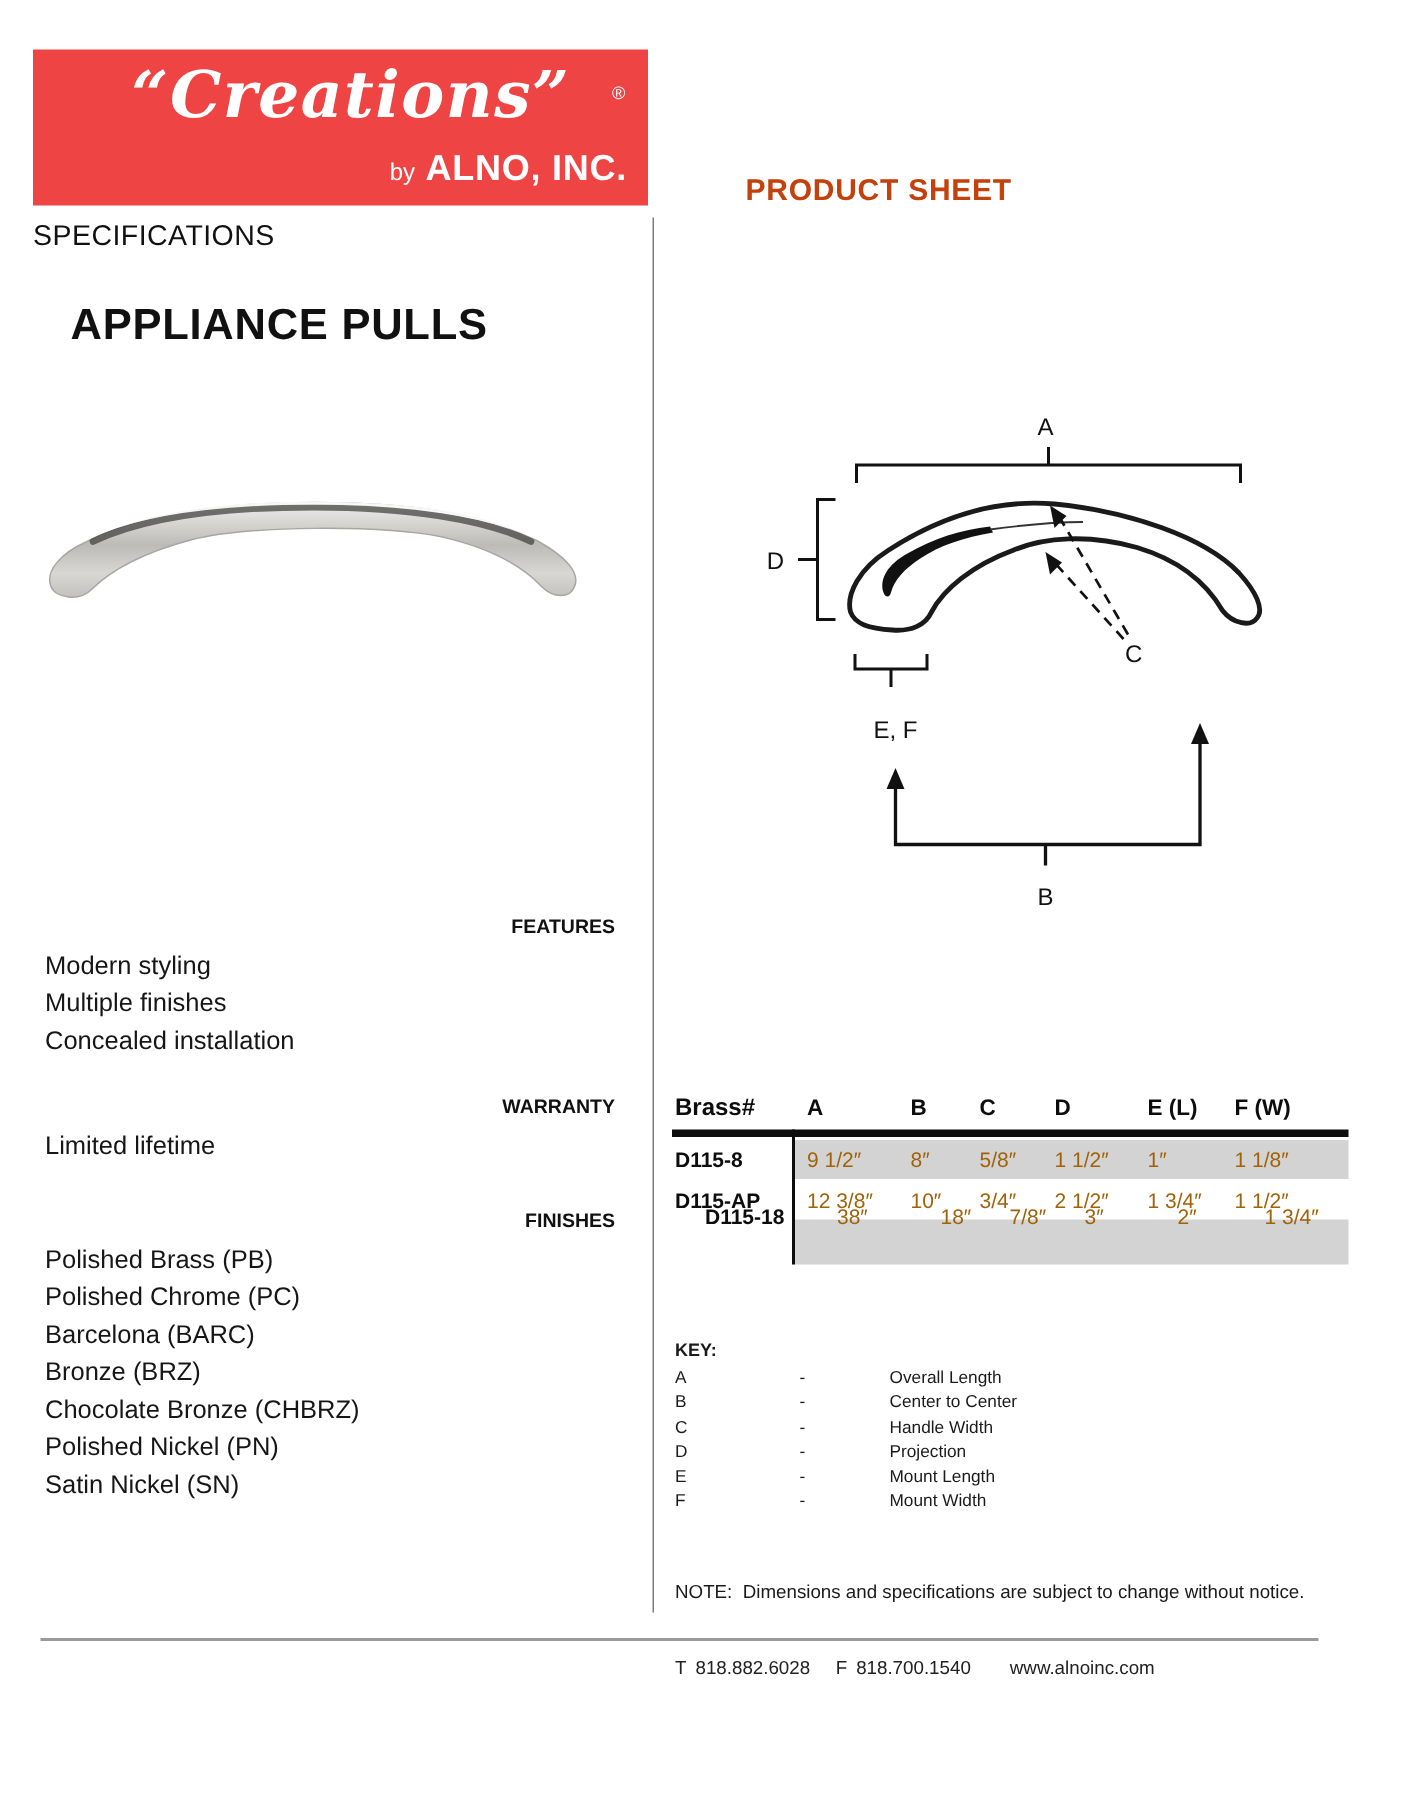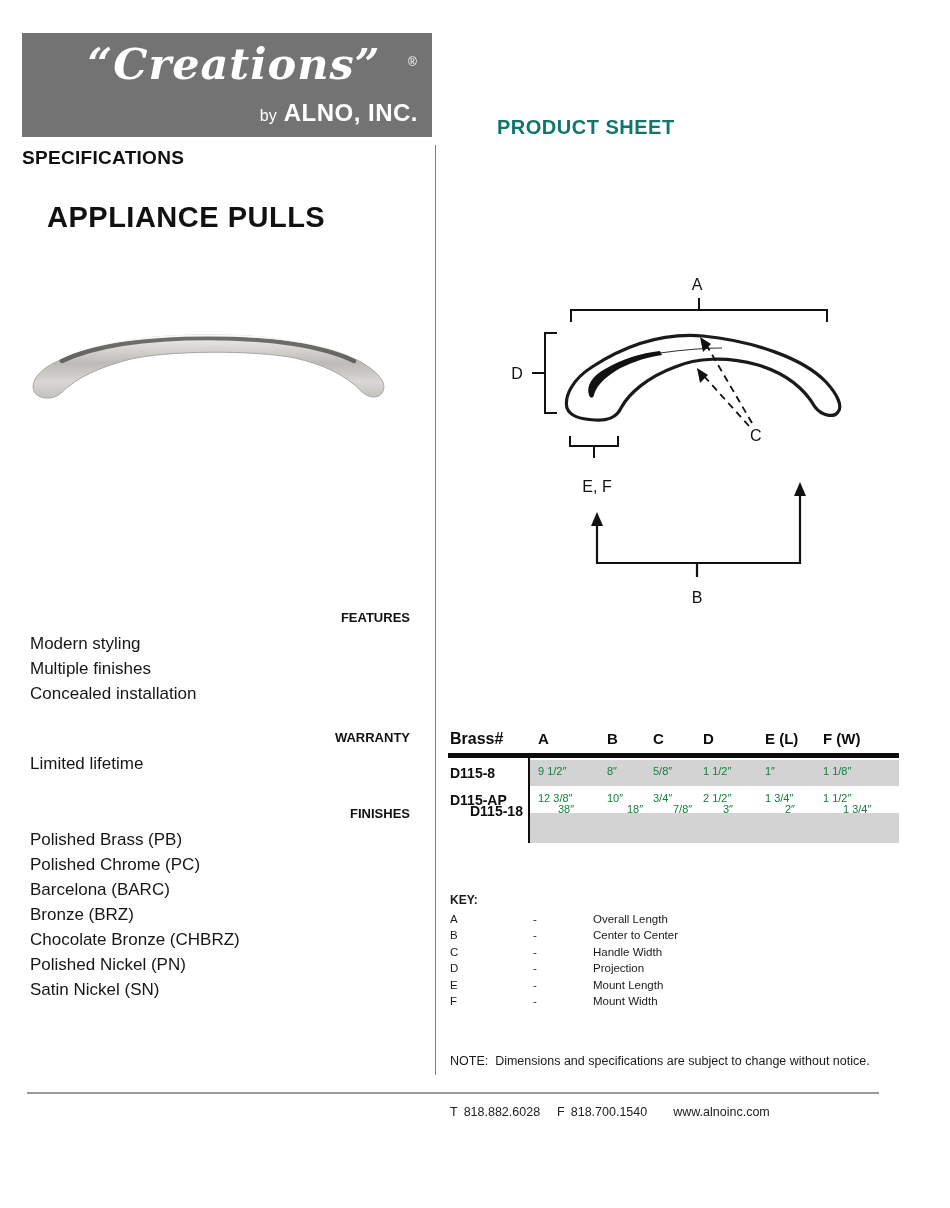--- a/index.html
+++ b/index.html
@@ -1,55 +1,55 @@
 <!DOCTYPE html>
 <html><head>
 <meta charset="utf-8">
 <style>
   html,body{margin:0;padding:0;background:#fff;}
   .page{position:relative;width:950px;height:1208px;background:#fff;overflow:hidden;
         font-family:"Liberation Sans",sans-serif;color:#1a1a1a;}
   .abs{position:absolute;}
 
   
-  .logo-box{left:22px;top:33px;width:410px;height:104px;background:#737373;}
+  .logo-box{left:22px;top:33px;width:410px;height:104px;background:#ef4444;}
   .logo-brand{position:absolute;left:42px;top:6px;width:340px;text-align:center;
               font-family:"DejaVu Serif",serif;font-style:italic;font-weight:700;
               font-size:43px;color:#fff;letter-spacing:1px;}
   .logo-reg{position:absolute;left:386px;top:22px;font-size:12px;color:#fff;
             font-family:"Liberation Sans",sans-serif;font-style:normal;}
   .logo-byline{position:absolute;right:14px;top:66px;display:flex;align-items:baseline;
                gap:7px;color:#fff;}
   .logo-by{font-size:16px;}
   .logo-company{font-size:24px;font-weight:700;letter-spacing:.5px;}
 
   
-  .spec-heading{left:22px;top:147px;font-size:19px;font-weight:700;letter-spacing:.3px;color:#111;}
-  .sheet-heading{left:497px;top:116px;font-size:20px;font-weight:700;letter-spacing:.5px;color:#0f766e;}
+  .spec-heading{left:22px;top:147px;font-size:19px;font-weight:400;letter-spacing:.3px;color:#111;}
+  .sheet-heading{left:497px;top:116px;font-size:20px;font-weight:700;letter-spacing:.5px;color:#c2410c;}
   .page-title{left:47px;top:201px;font-size:29px;font-weight:700;letter-spacing:.5px;color:#111;}
 
   
   .vdivider{left:435px;top:145px;width:1px;height:930px;background:#7d7d7d;}
 
   
   .section{left:30px;width:380px;}
   .section h3{margin:0 0 6px 0;font-size:13px;font-weight:700;color:#111;text-align:right;}
   .section .item{font-size:17px;line-height:25px;color:#161616;}
   .sec-features{top:610px;} .sec-warranty{top:730px;} .sec-finishes{top:806px;} .sec-material{top:1026px;}
 
   
   .dim-table{left:448px;top:729px;width:452px;height:118px;}
   .dim-table .hdr{position:absolute;top:1px;font-size:15px;font-weight:700;color:#0d0d0d;}
   .dim-table .hdr.item{font-size:16px;}
   .thickline{position:absolute;left:0;top:24px;width:451px;height:5px;background:#0d0d0d;}
   .vline{position:absolute;left:80px;top:24px;width:2px;height:90px;background:#0d0d0d;}
   .stripe{position:absolute;left:82px;width:369px;background:#d3d3d3;}
   .s1{top:31px;height:26px;} .s3{top:84px;height:30px;}
   .dim-table .rowlabel{position:absolute;left:2px;font-size:14px;font-weight:700;color:#0d0d0d;}
-  .dim-table .val{position:absolute;font-size:11px;color:#15803d;}
+  .dim-table .val{position:absolute;font-size:14px;color:#a16207;}
   .c0{left:2px;} .c1{left:90px;} .c2{left:159px;} .c3{left:205px;} .c4{left:255px;} .c5{left:317px;} .c6{left:375px;}
   .r1{top:36px;} .r2{top:63px;} .r3{top:74px;padding-left:20px;}
 
   
   .key{left:450px;top:893px;width:400px;font-size:11.5px;color:#1a1a1a;}
   .key .khead{font-size:12px;font-weight:700;margin-bottom:4px;}
   .key .krow{display:flex;line-height:16.4px;}
   .key .kletter{width:83px;} .key .kdash{width:60px;}
 
   .note{left:450px;top:1054px;width:440px;font-size:12.5px;color:#1a1a1a;white-space:pre-wrap;}

